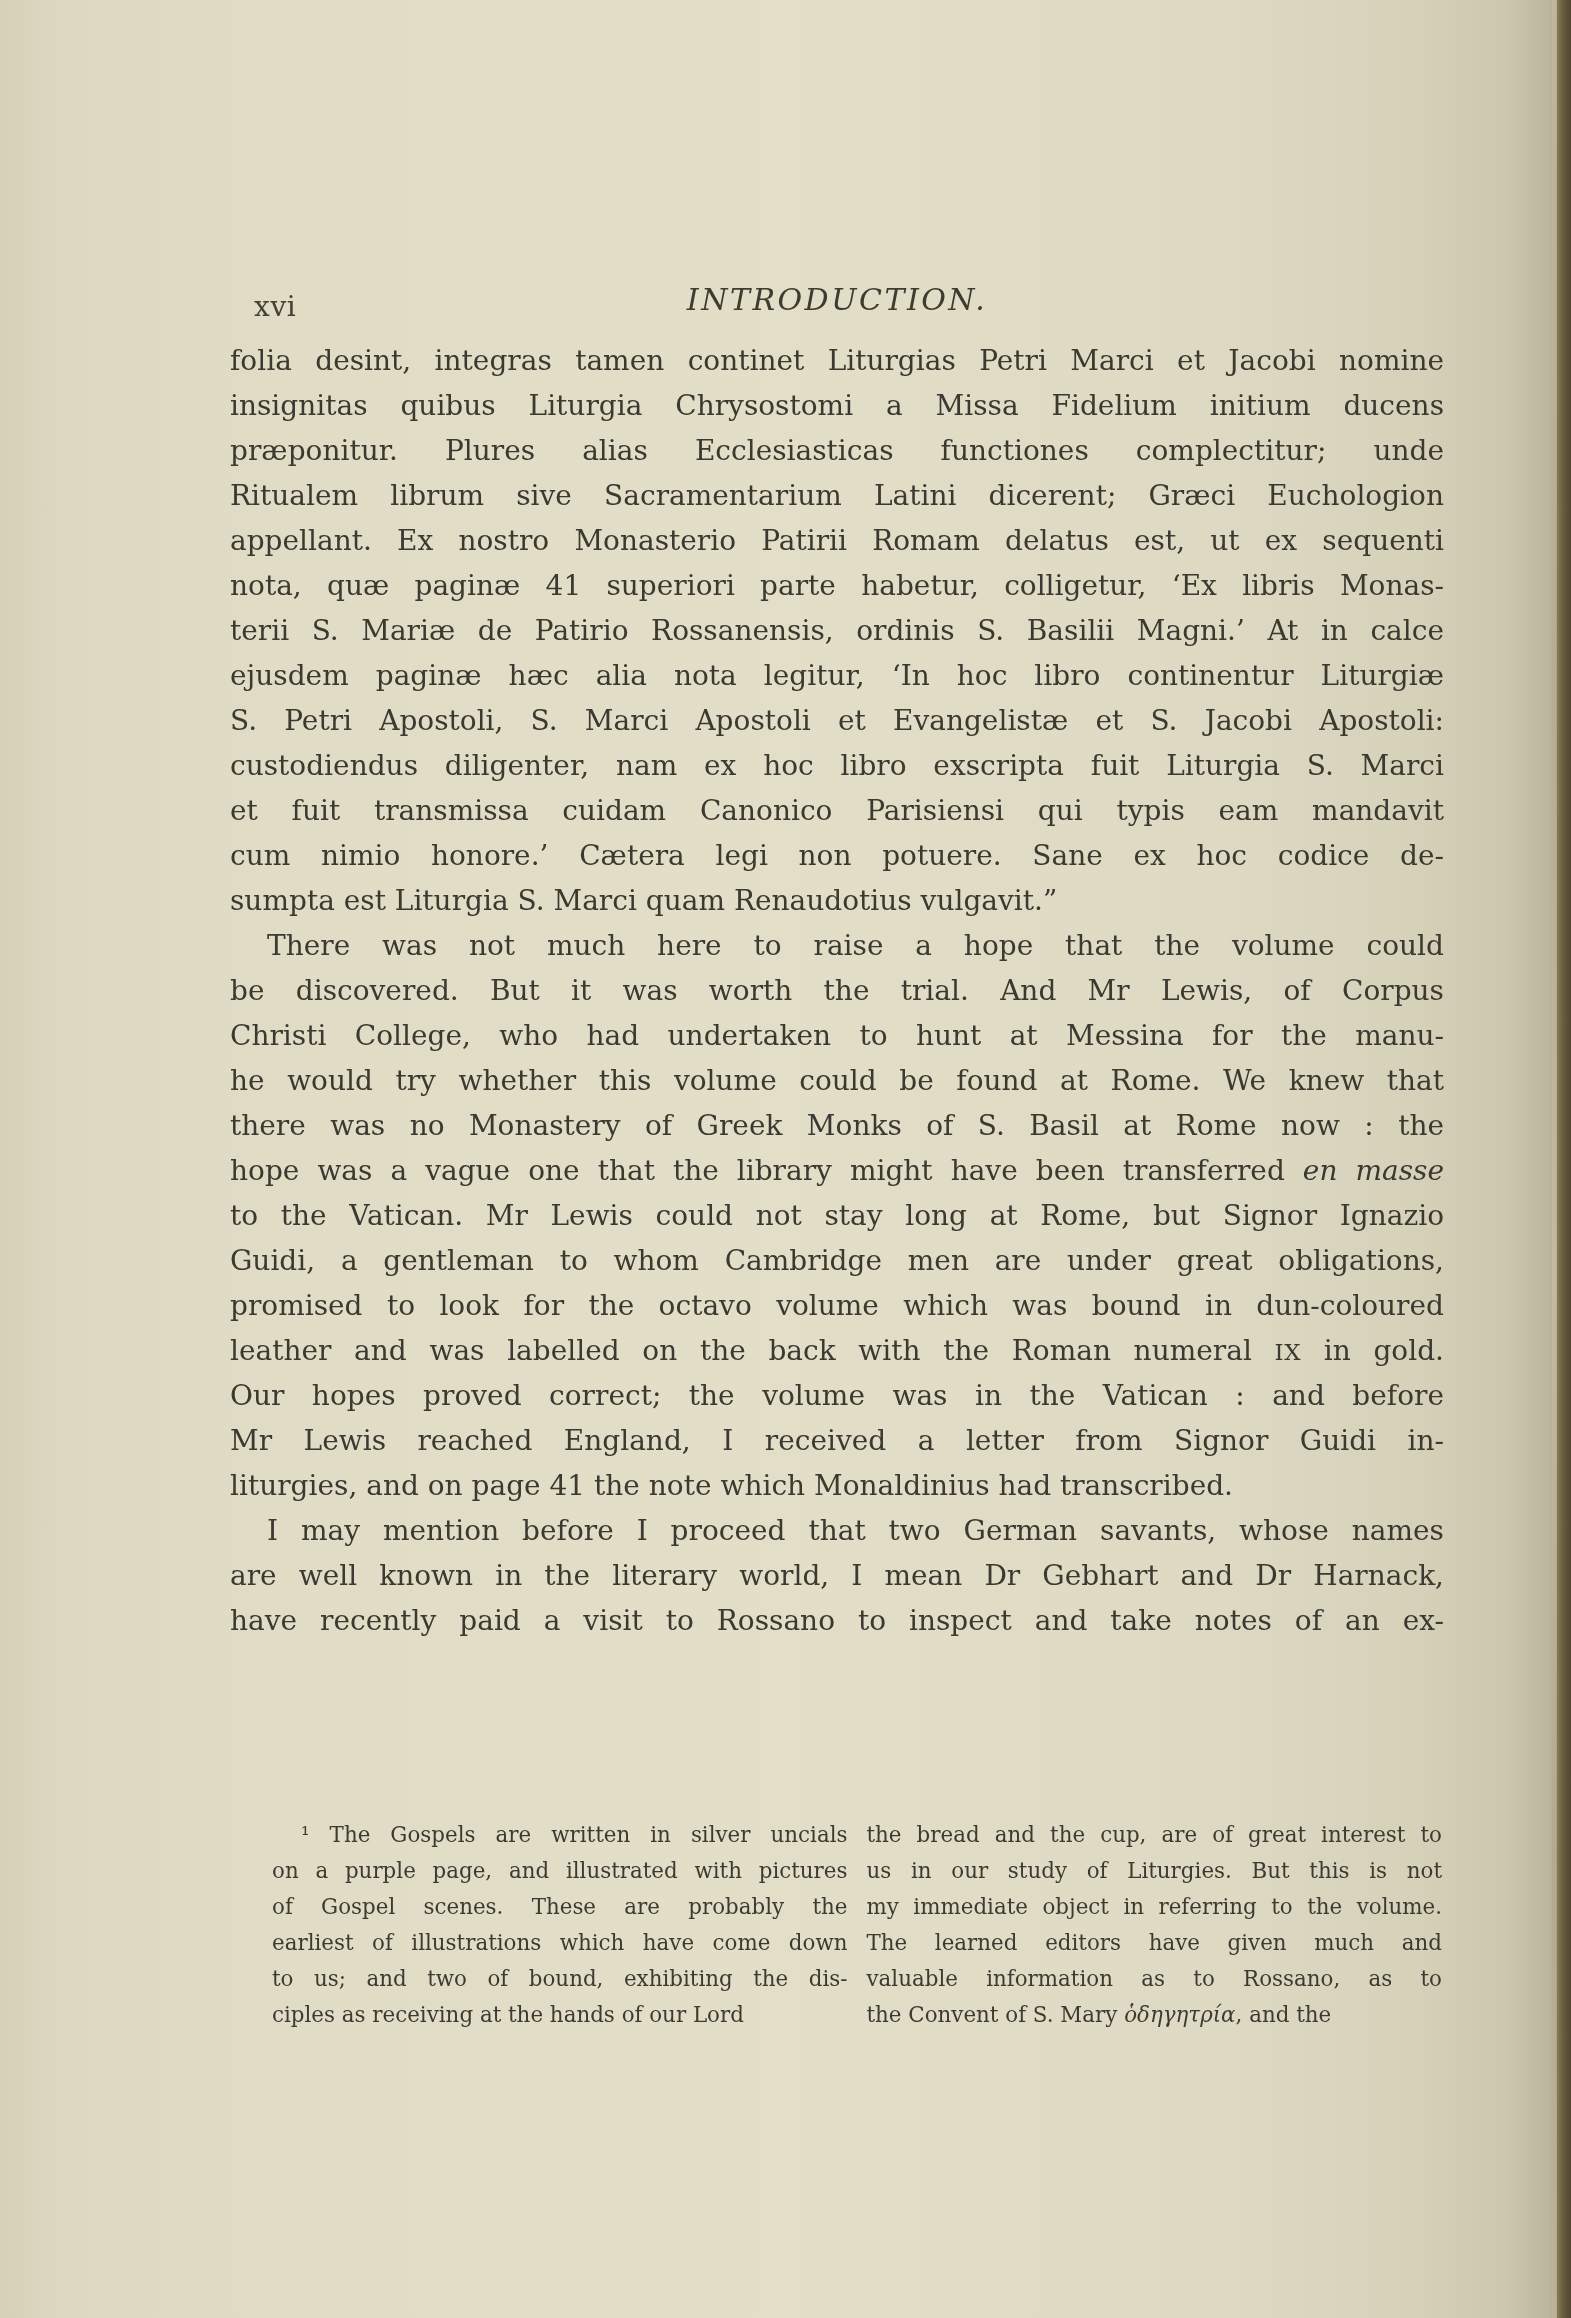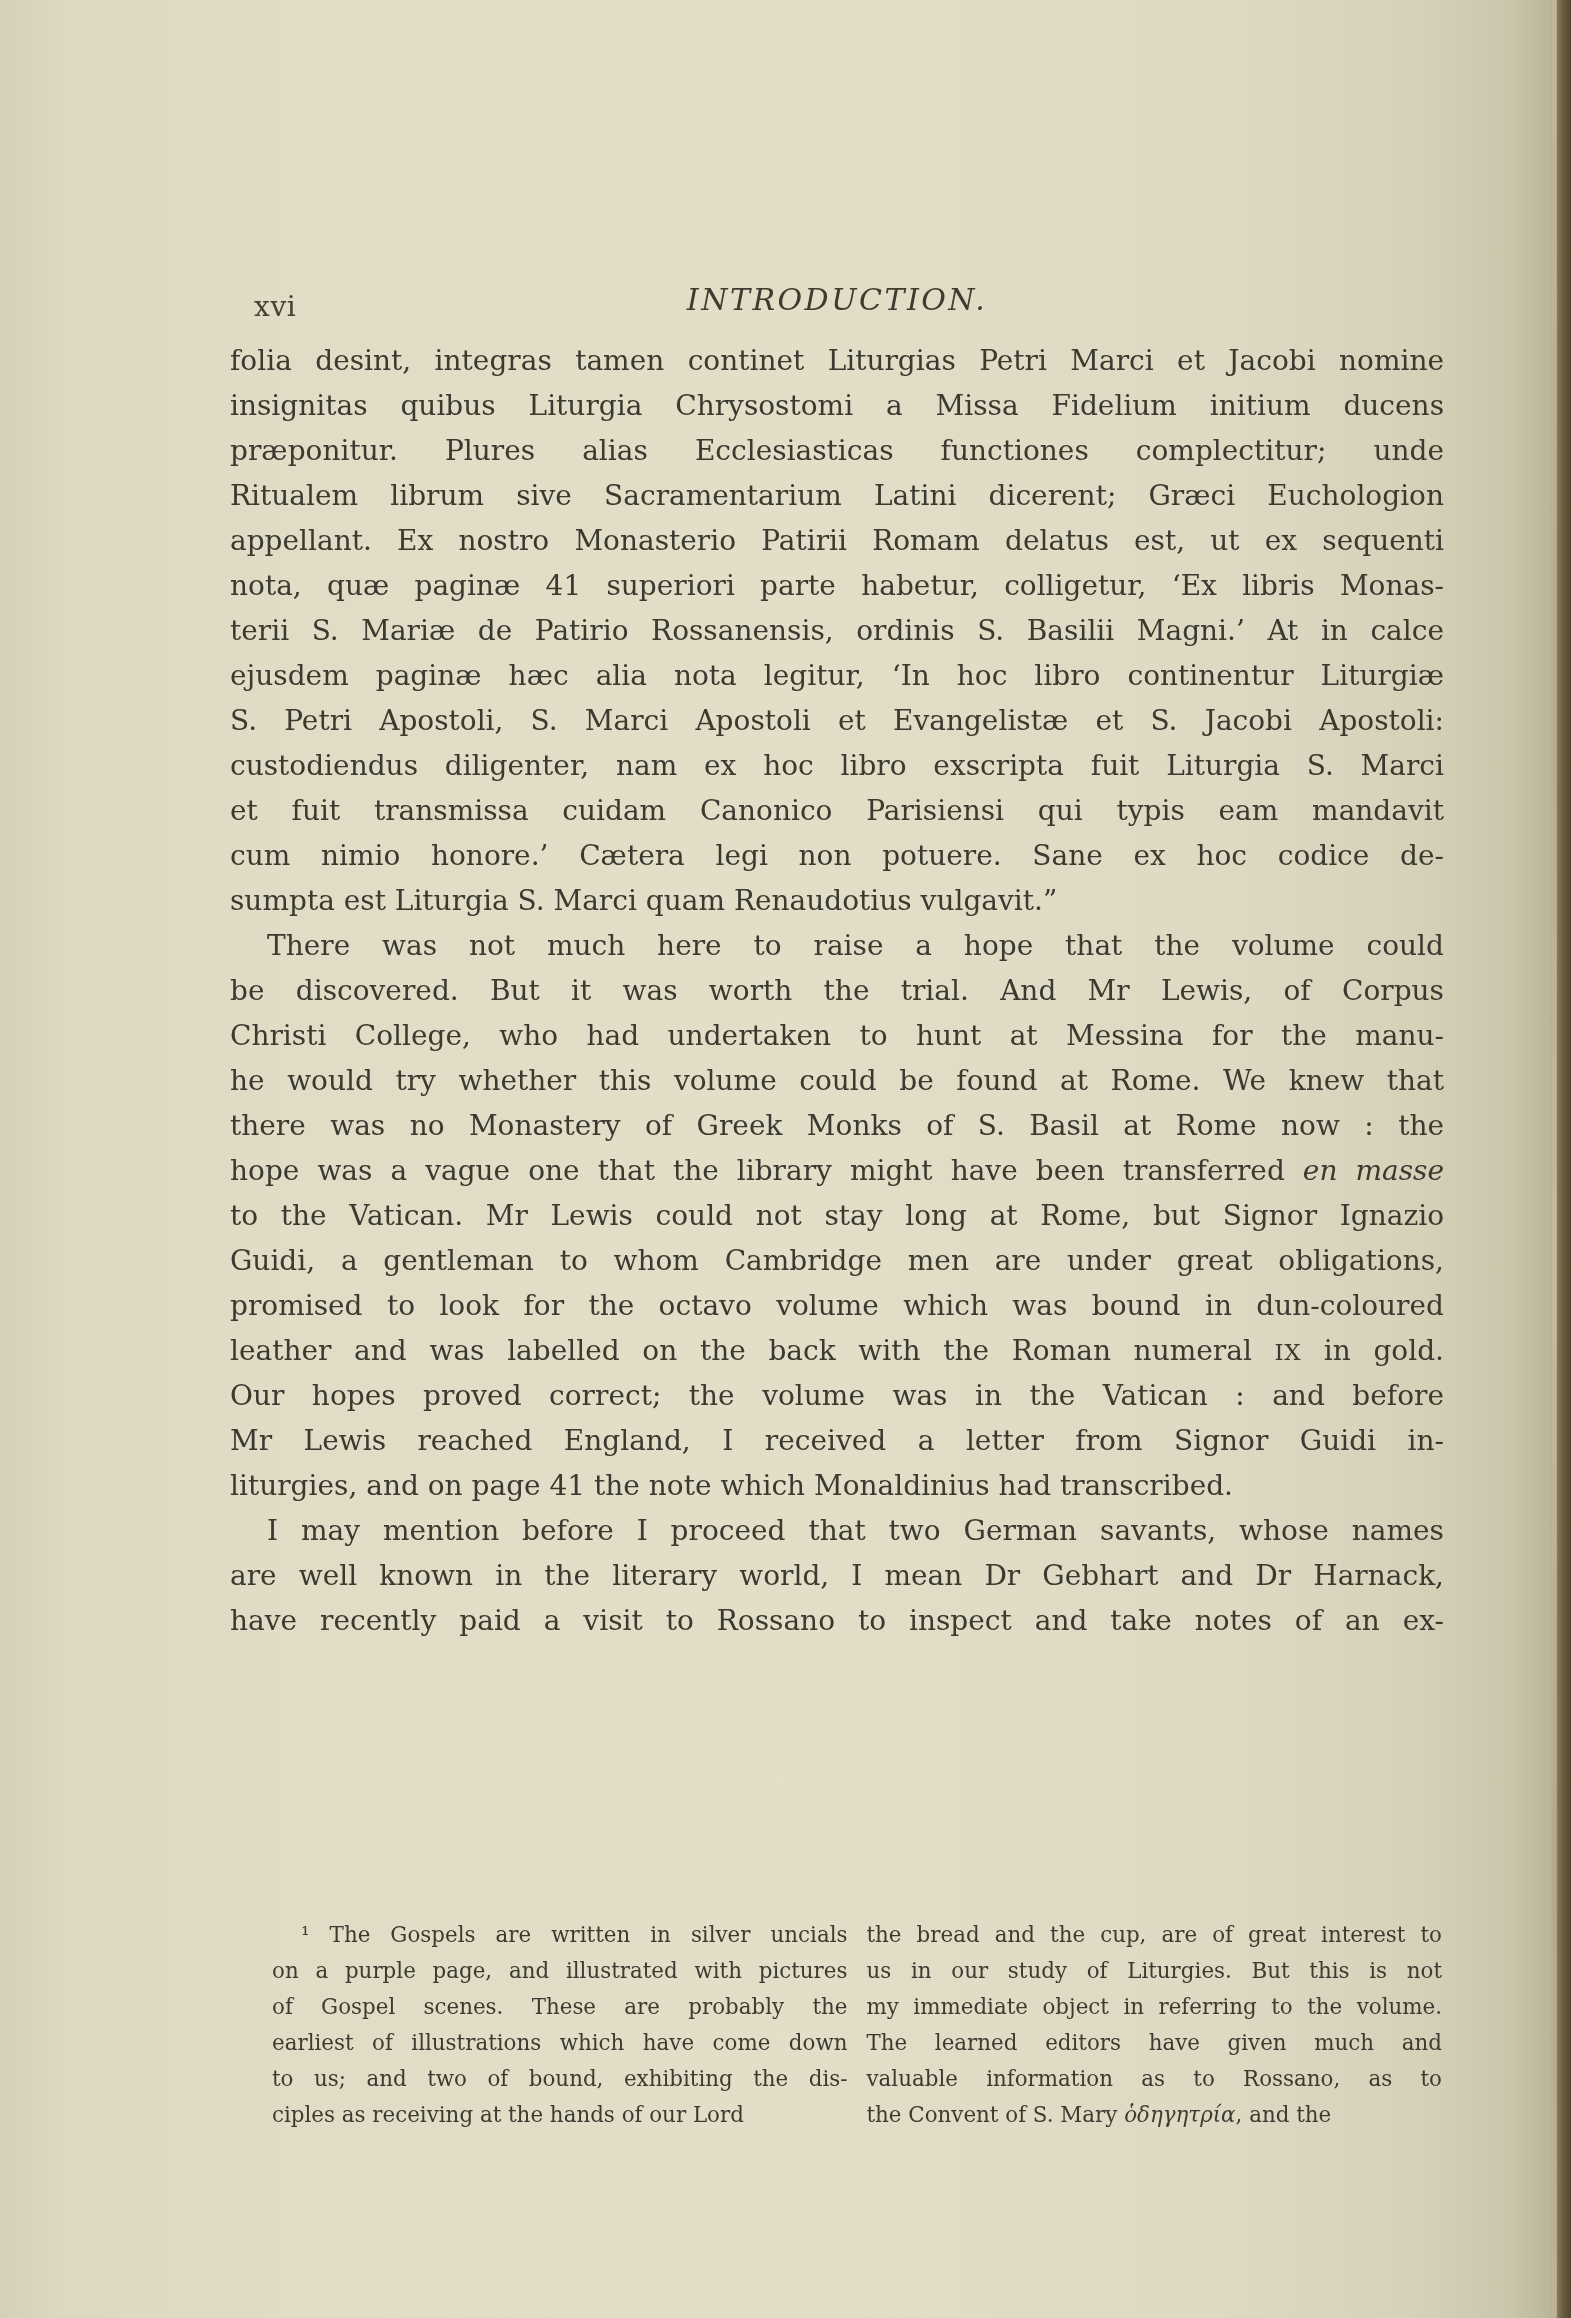--- a/index.html
+++ b/index.html
@@ -40,21 +40,21 @@
     font-size:28px;line-height:45px;color:#3b3930;
   }
   .line{
     text-align:justify;text-align-last:justify;
     height:45px;overflow:visible;
   }
   .line.last{text-align-last:left;}
   .line.indent{text-indent:37px;}
 
   .footnote{
-    position:absolute;top:1917px;left:272px;width:1170px;
+    position:absolute;top:1817px;left:272px;width:1170px;
     display:flex;gap:19px;
     font-size:21.4px;line-height:36px;color:#3d3b31;justify-content:center;
   }
   .fn-col{width:576px;}
   .fn-line{text-align:justify;text-align-last:justify;height:36px;}
   .fn-line.last{text-align-last:left;}
   .fn-line.indent{text-indent:29px;}
 
   .sc{font-size:0.82em;letter-spacing:0.6px;}
   i{font-style:italic;}

